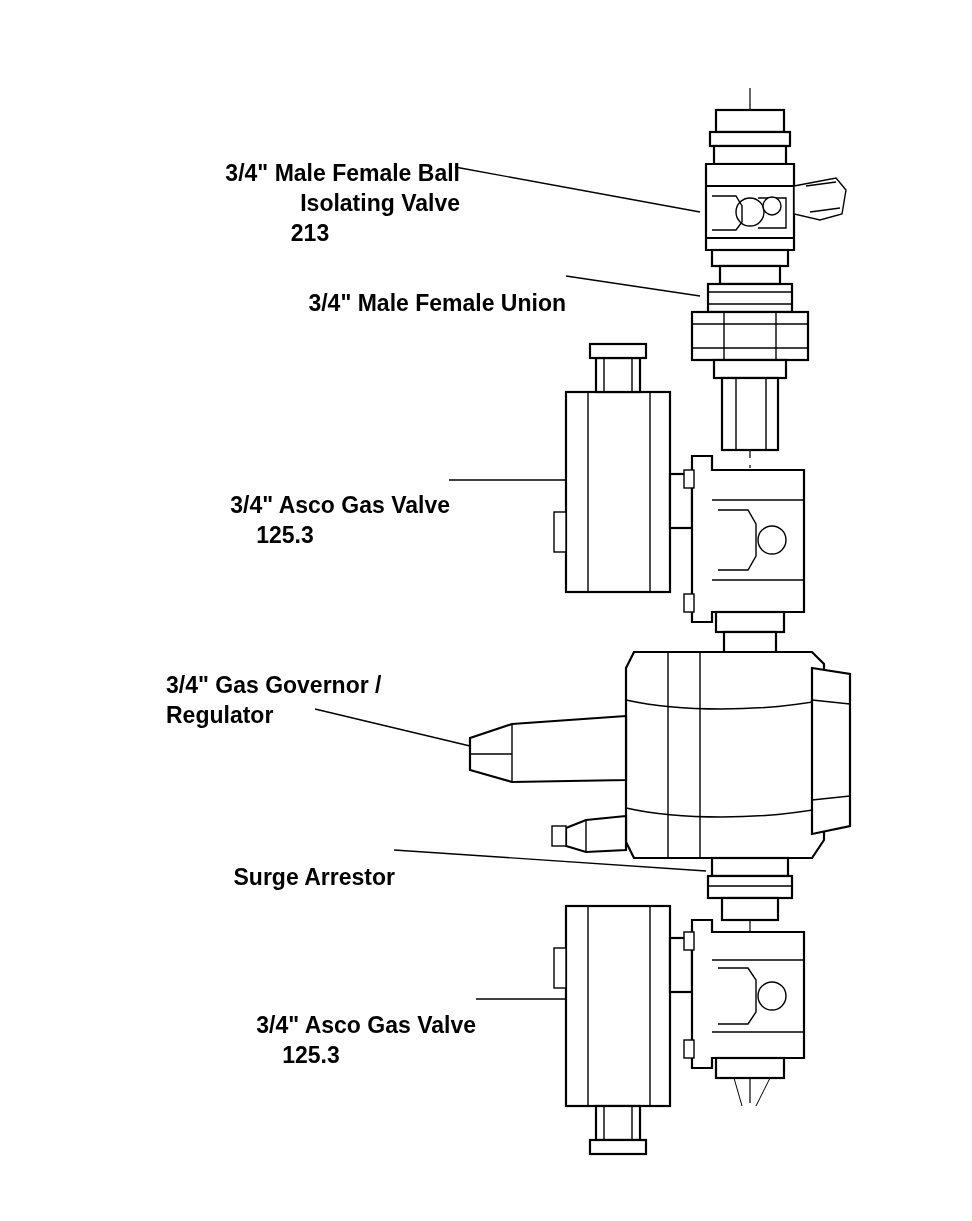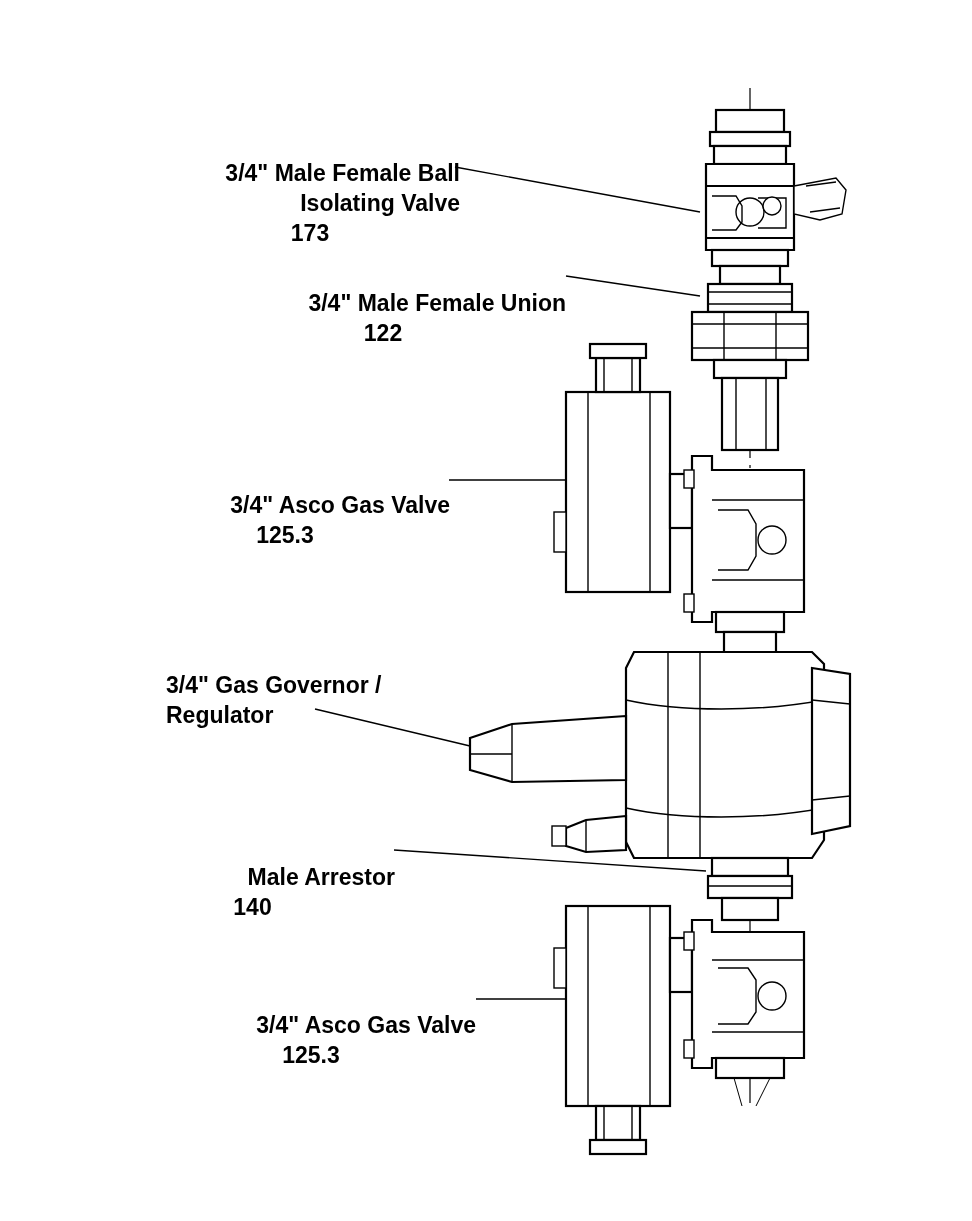--- a/index.html
+++ b/index.html
@@ -188,41 +188,39 @@
       <rect class="fillw" x="716" y="1058" width="68" height="20"></rect>
       <path class="ln-hair" d="M734,1078 L742,1106"></path>
       <path class="ln-hair" d="M770,1078 L756,1106"></path>
     </g>
 
   </svg>
 
   <div class="callout t-right" style="left:160px; top:128px; width:300px;">
     <span>3/4" Male Female Ball
 Isolating Valve</span>
-    <span class="num t-center">173</span>
+    <span class="num t-center">213</span>
   </div>
 
   <div class="callout t-right" style="left:200px; top:258px; width:366px;">
     <span>3/4" Male Female Union</span>
-    <span class="num t-center">122</span>
   </div>
 
   <div class="callout t-right" style="left:120px; top:460px; width:330px;">
     <span>3/4" Asco Gas Valve</span>
     <span class="num t-center">125.3</span>
   </div>
 
   <div class="callout t-left" style="left:166px; top:640px; width:300px;">
     <span>3/4" Gas Governor /
 Regulator</span>
   </div>
 
   <div class="callout t-right" style="left:110px; top:832px; width:285px;">
-    <span>Male Arrestor</span>
-    <span class="num t-center">140</span>
+    <span>Surge Arrestor</span>
   </div>
 
   <div class="callout t-right" style="left:146px; top:980px; width:330px;">
     <span>3/4" Asco Gas Valve</span>
     <span class="num t-center">125.3</span>
   </div>
 
 </div>
 
 </body></html>

